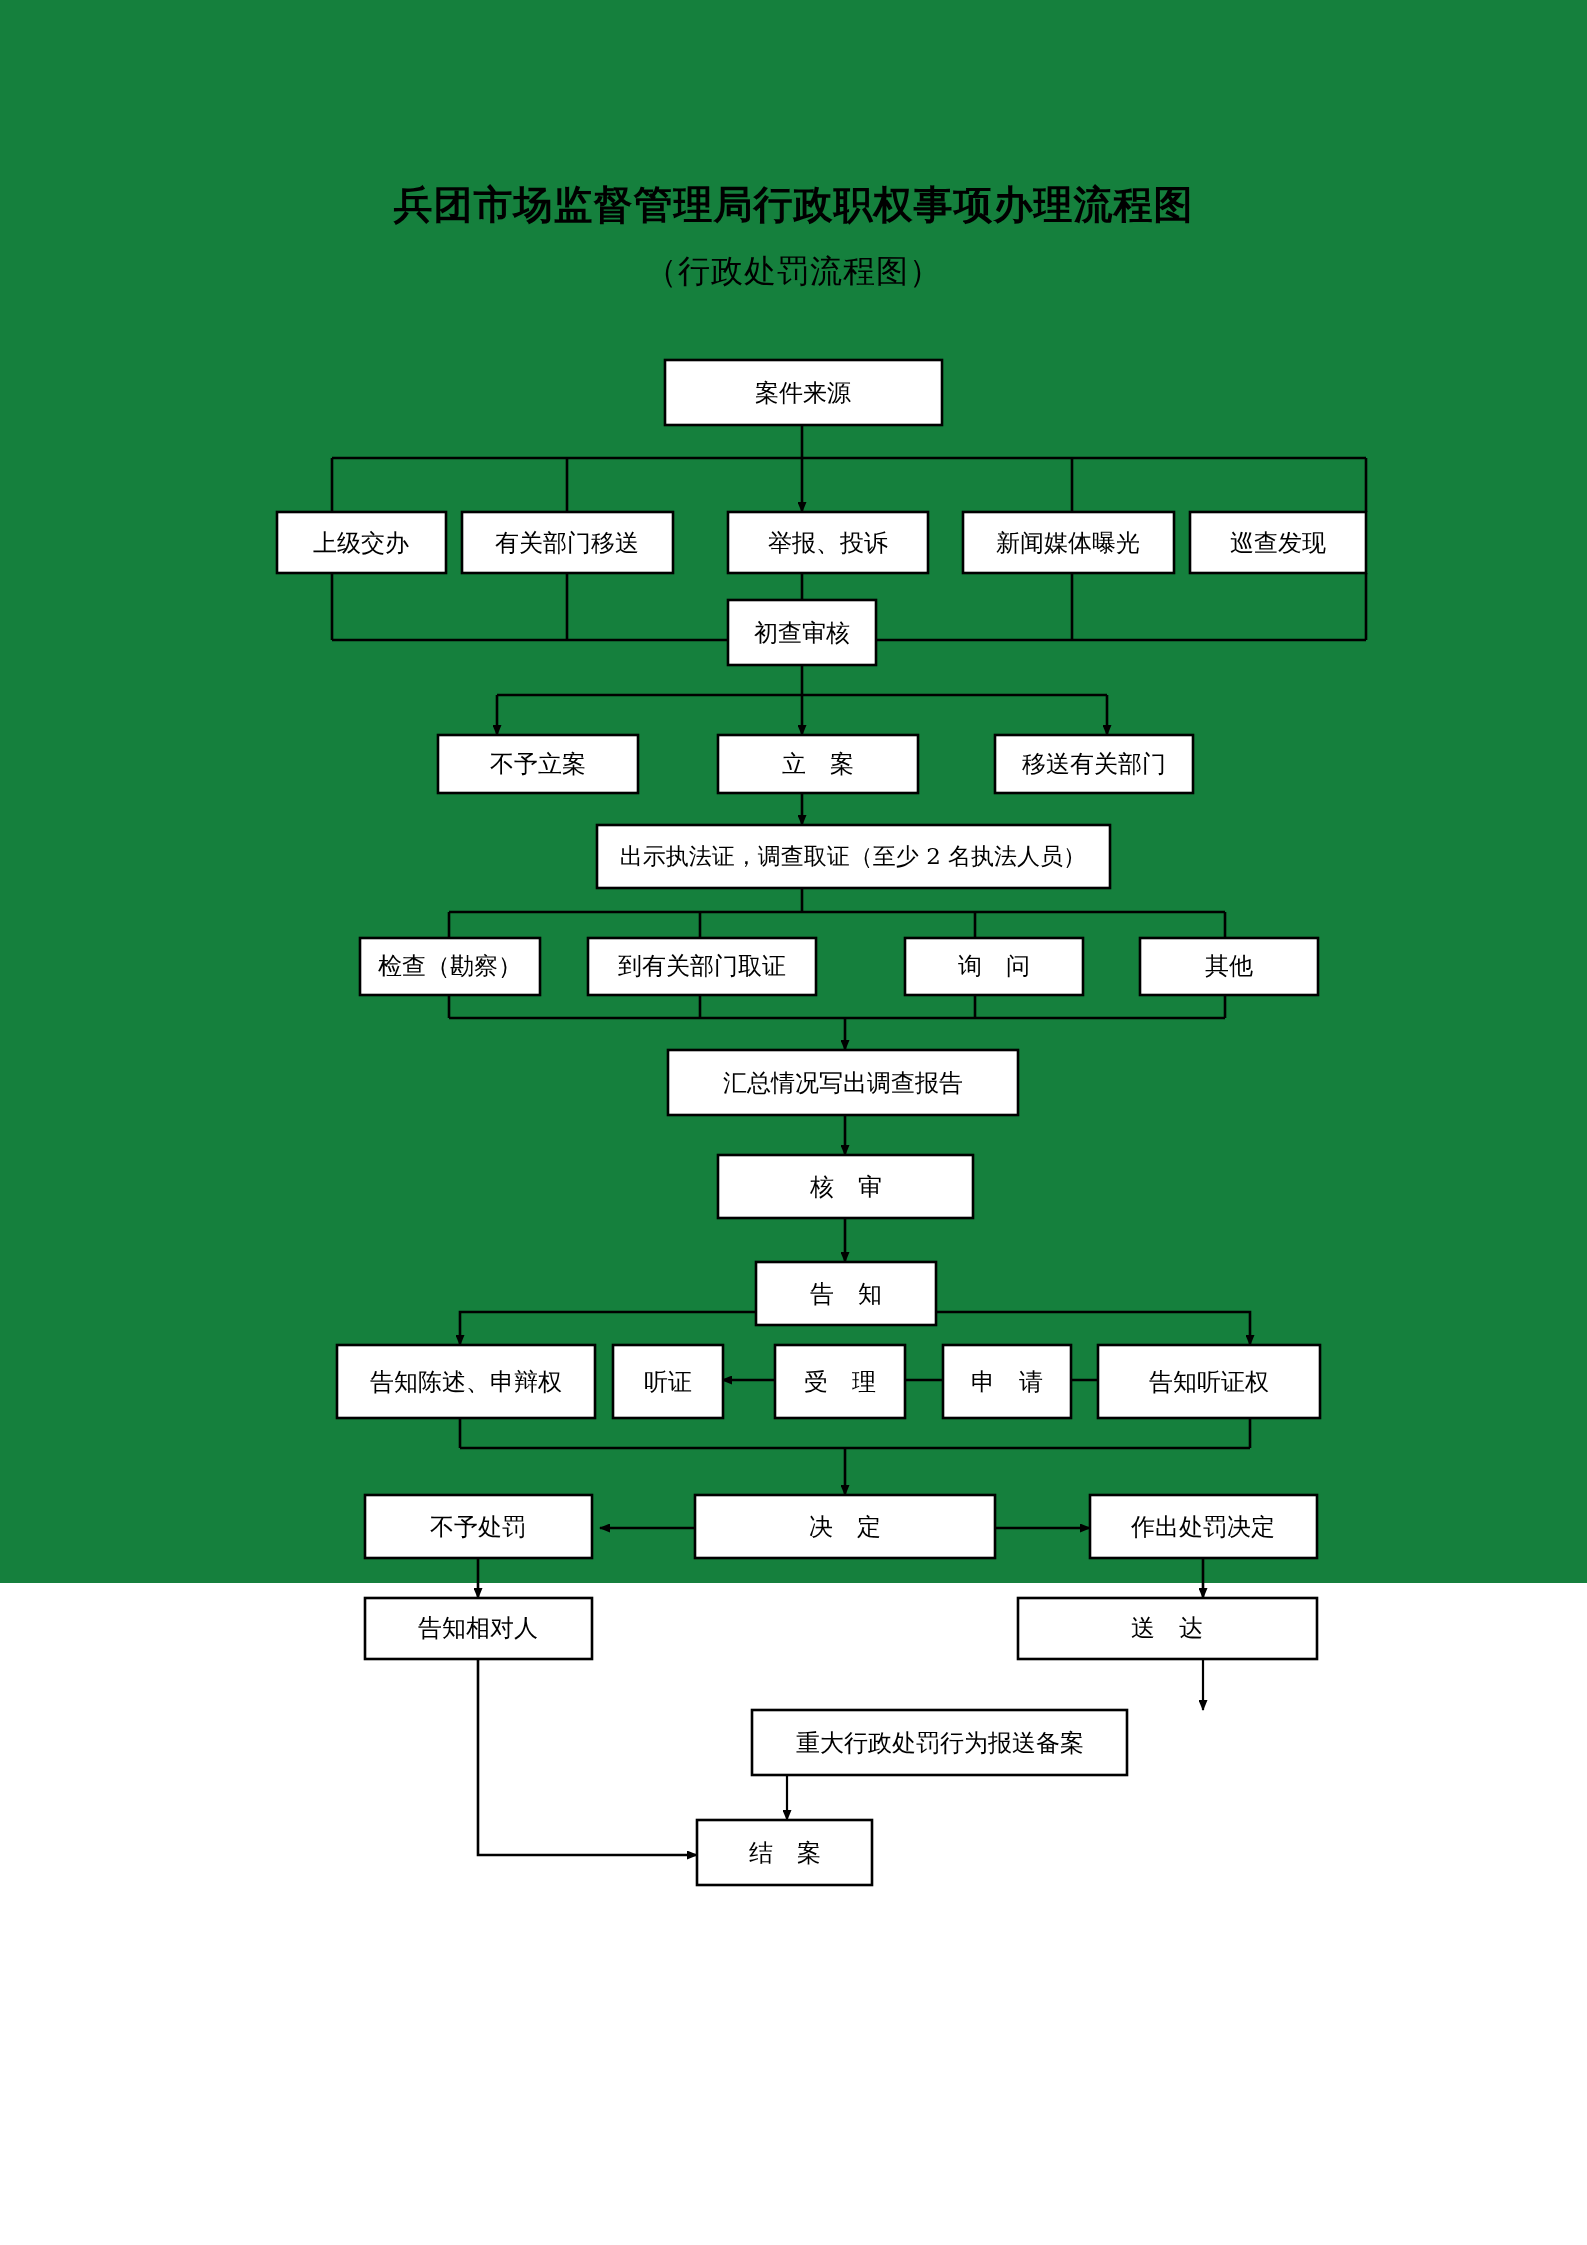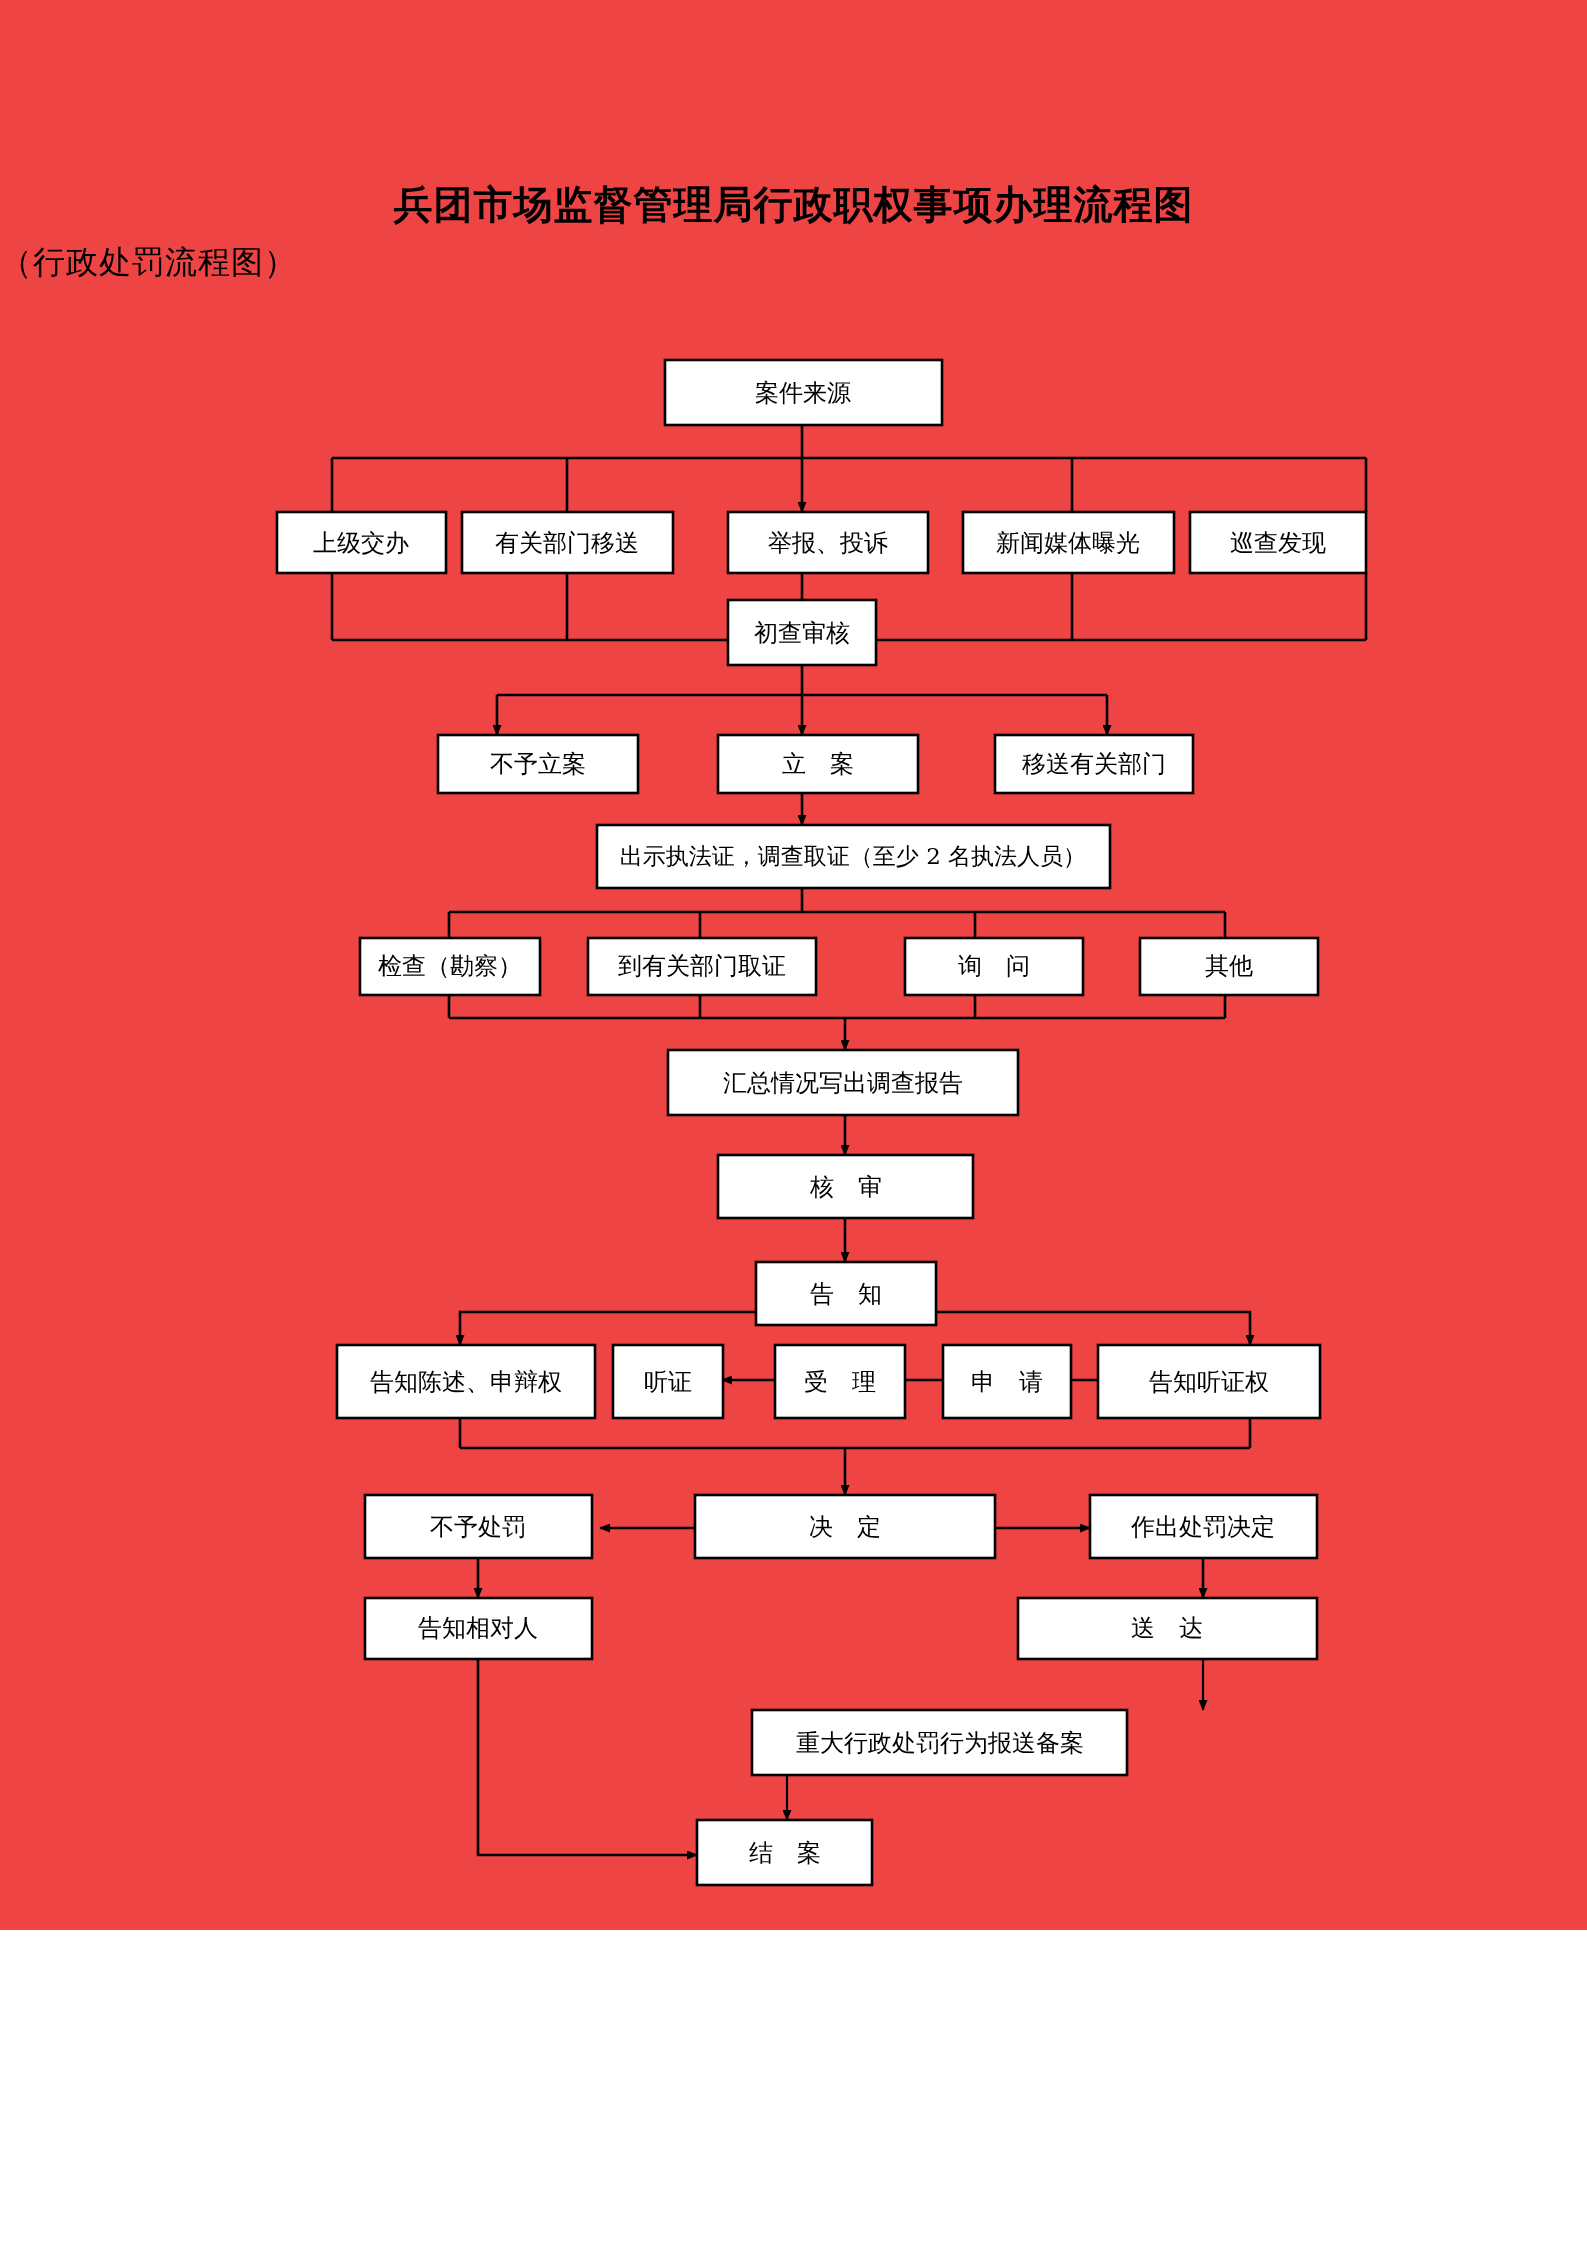--- a/index.html
+++ b/index.html
@@ -11,41 +11,41 @@
     width: 1587px;
     height: 2245px;
     font-family: "DejaVu Sans", "Liberation Sans", sans-serif;
     color: #000000;
     position: relative;
     overflow: hidden;
   }
   #page {
     position: relative;
     width: 1587px;
-    height: 1930px;
-    background: #ef4444;
+    height: 1583px;
+    background: #15803d;
   }
   .title {
     position: absolute;
     left: 0;
     top: 178px;
     width: 1587px;
     text-align: center;
     font-family: "DejaVu Serif", "Liberation Serif", serif;
     font-weight: bold;
     font-size: 39px;
     letter-spacing: 1px;
     white-space: nowrap;
   }
   .subtitle {
     position: absolute;
     left: 0;
-    top: 241px;
-    width: 1587px;
-    text-align: left;
+    top: 250px;
+    width: 1587px;
+    text-align: center;
     font-family: "DejaVu Serif", "Liberation Serif", serif;
     font-size: 32px;
     letter-spacing: 1px;
     white-space: nowrap;
   }
   svg.flow {
     position: absolute;
     left: 0;
     top: 0;
     width: 1587px;

